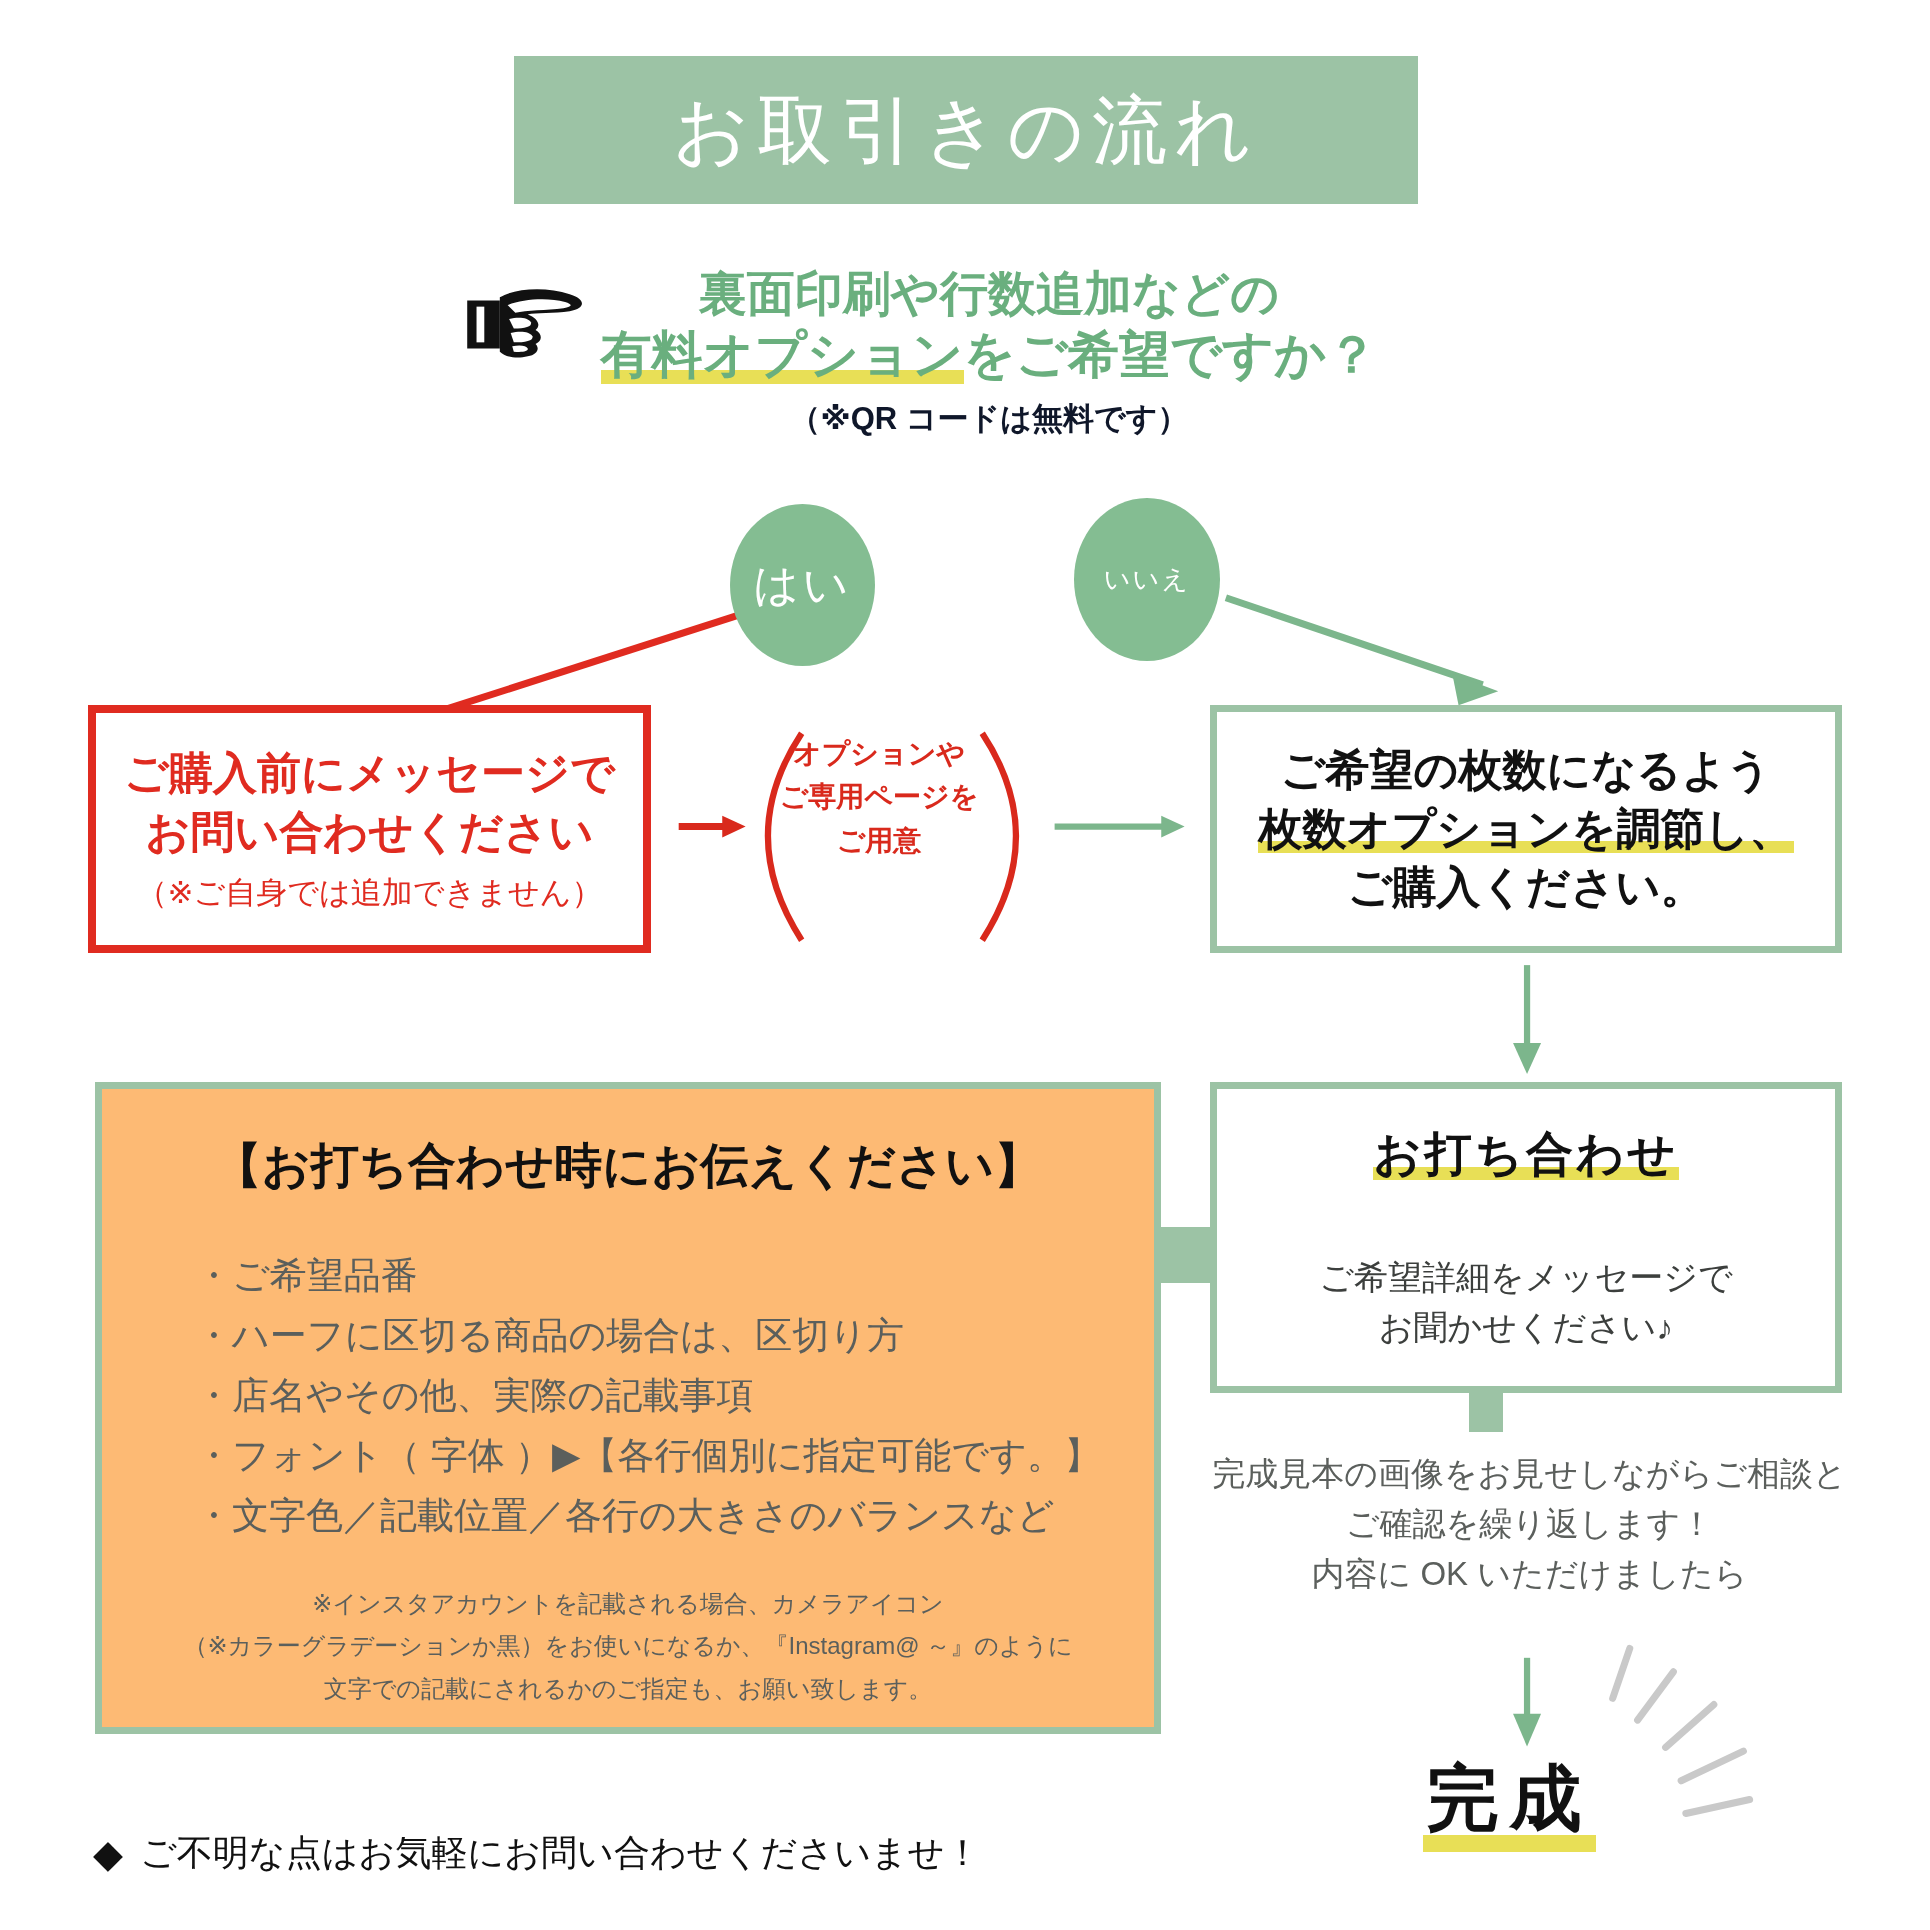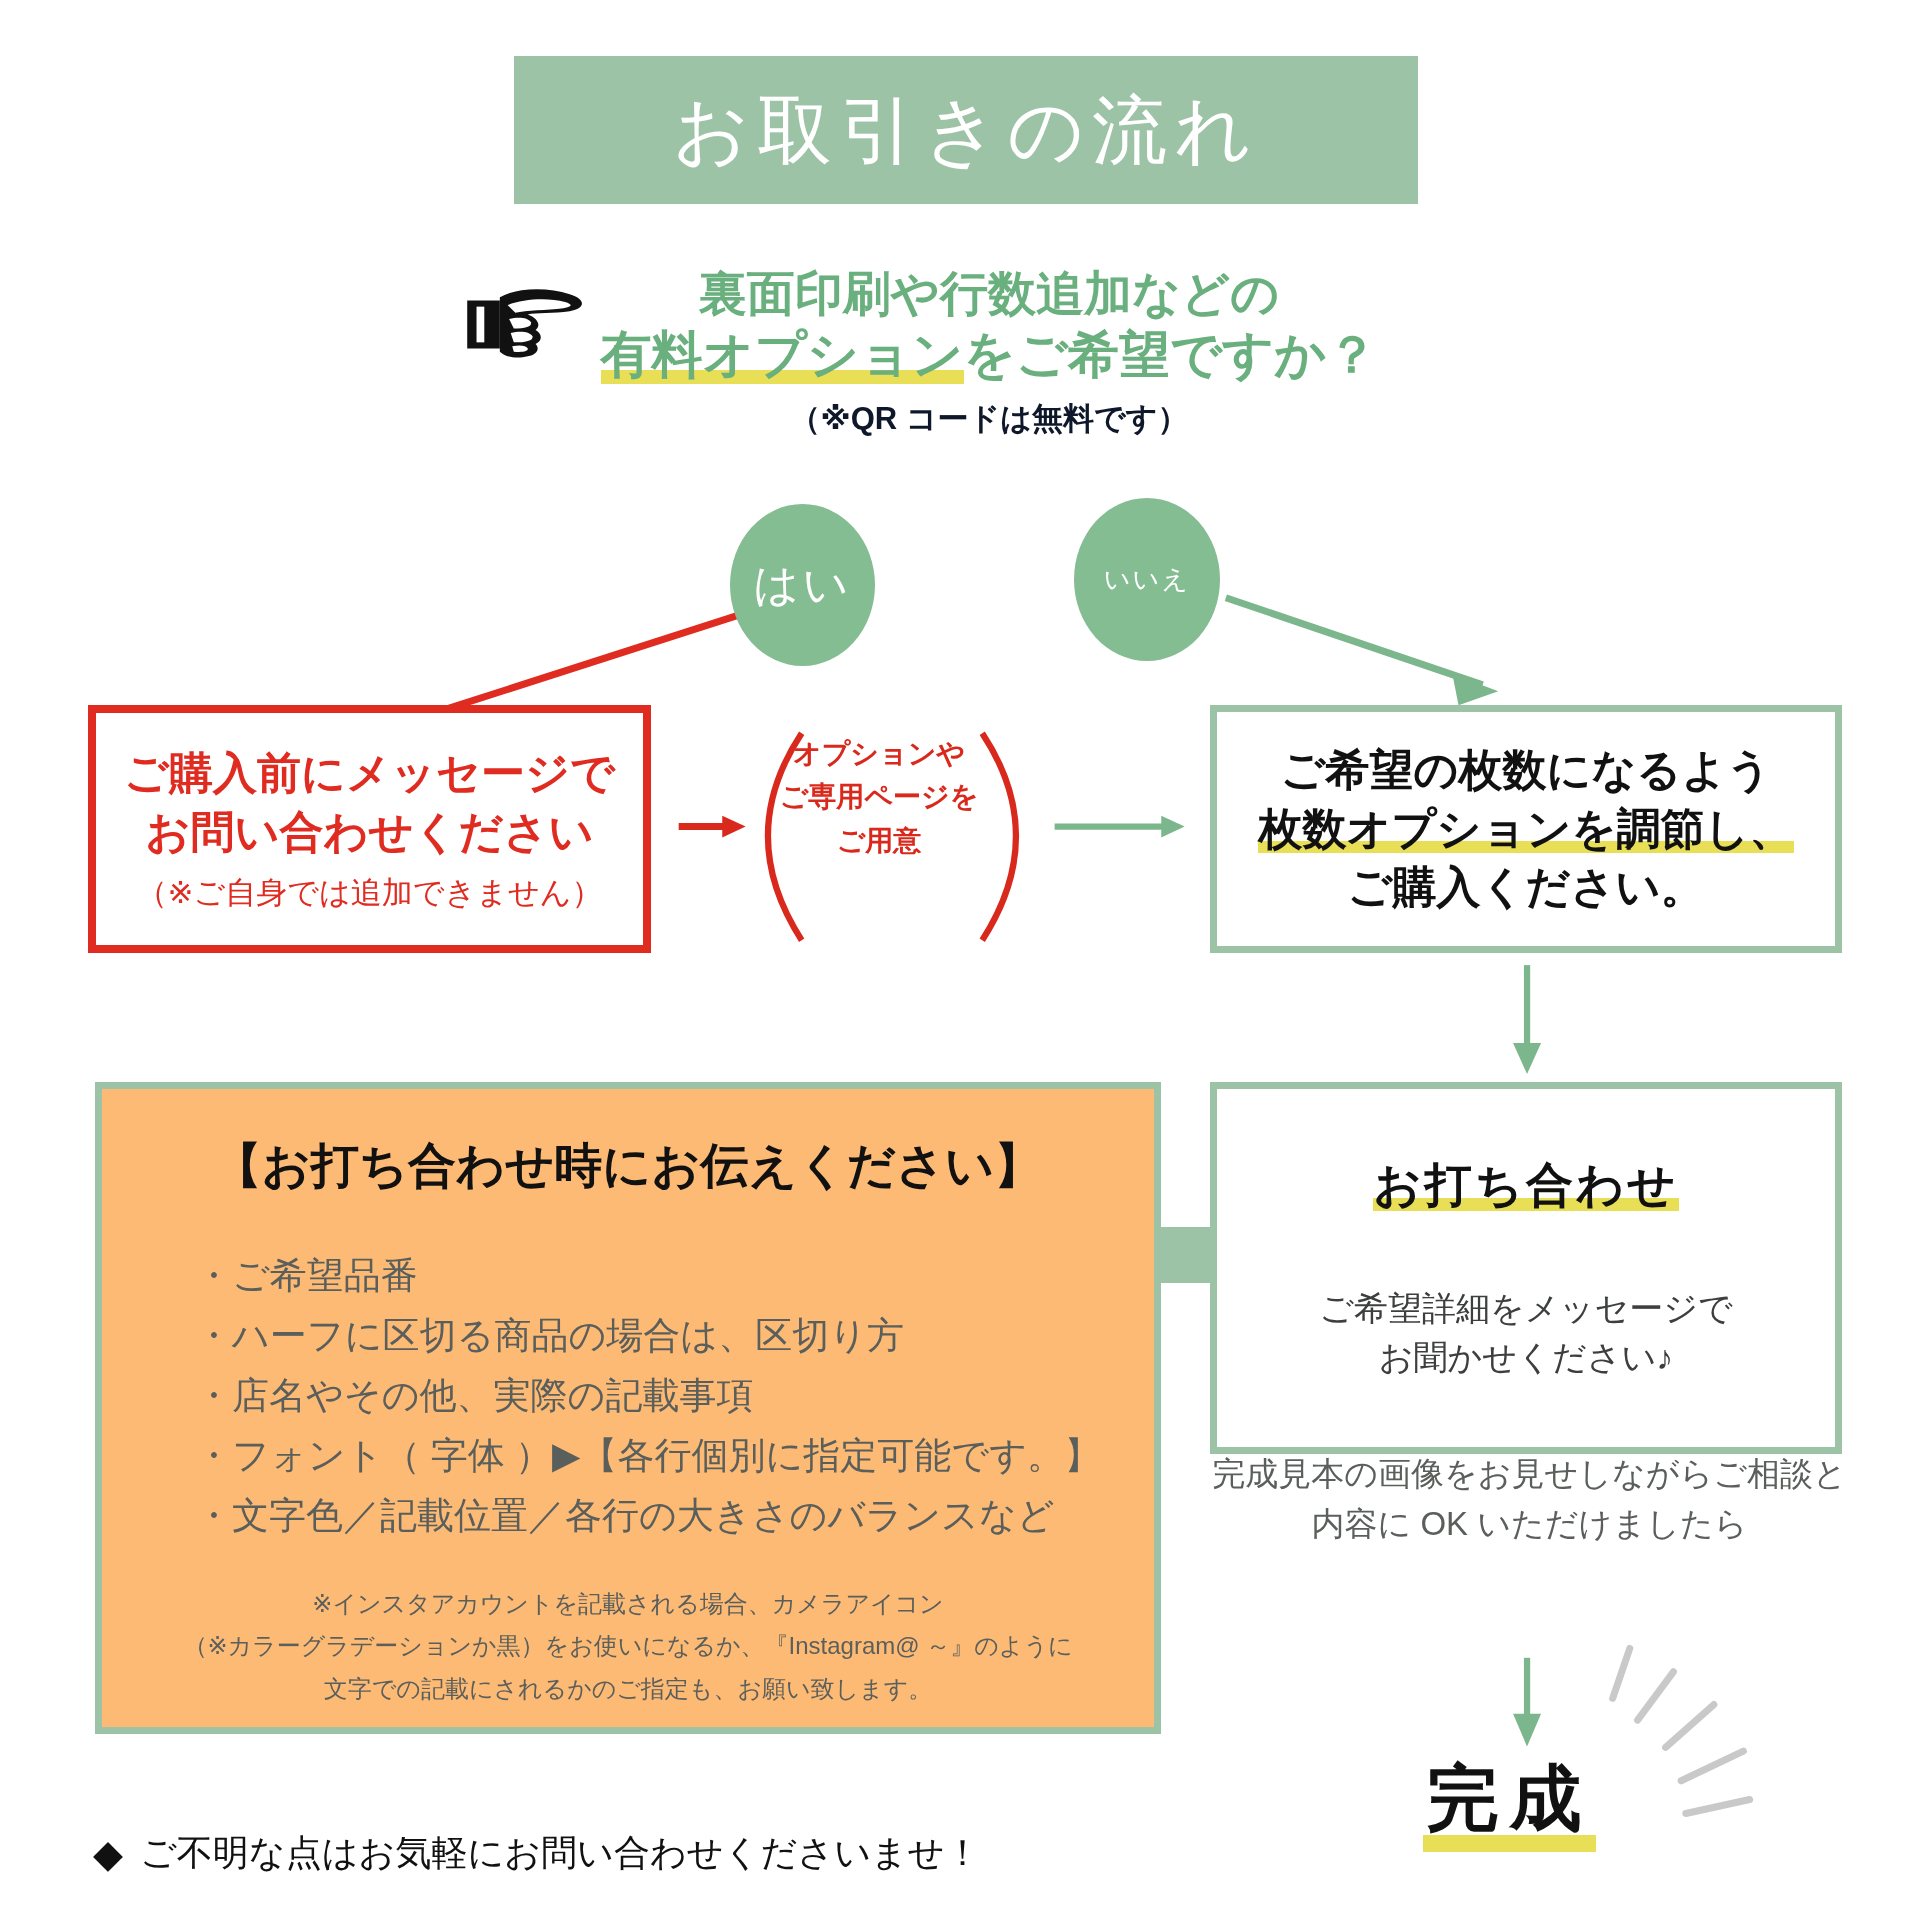--- a/index.html
+++ b/index.html
@@ -98,21 +98,21 @@
   #meeting-list{margin:48px 0 0 93px;padding:0;list-style:none;}
   #meeting-list li{
     color:#5b5f5c;font-size:37px;line-height:1.62;white-space:nowrap;
   }
   #meeting-note{
     margin-top:37px;text-align:center;color:#5b5f5c;
     font-size:24px;line-height:1.78;
   }
 
   #box-meeting{
-    left:1210px;top:1082px;width:632px;height:372px;
+    left:1210px;top:1082px;width:632px;height:311px;
     border:7.8px solid #9cc3a5;box-sizing:border-box;background:#fff;
     display:flex;flex-direction:column;align-items:center;justify-content:center;gap:33px;
   }
   #meeting-title{
     color:#111;font-weight:bold;font-size:47px;letter-spacing:3.1px;white-space:nowrap;
   }
   #meeting-sub{
     margin-top:34px;text-align:center;color:#3c3f3d;
     font-size:34px;line-height:1.45;white-space:nowrap;
   }
@@ -274,20 +274,21 @@
   <div class="abs" id="box-meeting">
     <div id="meeting-title"><span class="hl-yellow-strong">お打ち合わせ</span></div>
     <div id="meeting-sub">
       <div>ご希望詳細をメッセージで</div>
       <div>お聞かせください♪</div>
     </div>
   </div>
 
   <div class="abs" id="after-meeting-text">
     <div>完成見本の画像をお見せしながらご相談と</div>
+    <div>ご確認を繰り返します！</div>
     <div>内容に OK いただけましたら</div>
   </div>
 
   <div class="abs" id="finish-wrap">
     <span id="finish-label">完成</span>
   </div>
 
   <div class="abs" id="footer-line">
     <span id="footer-diamond">◆</span>
     <span id="footer-text">ご不明な点はお気軽にお問い合わせくださいませ！</span>

